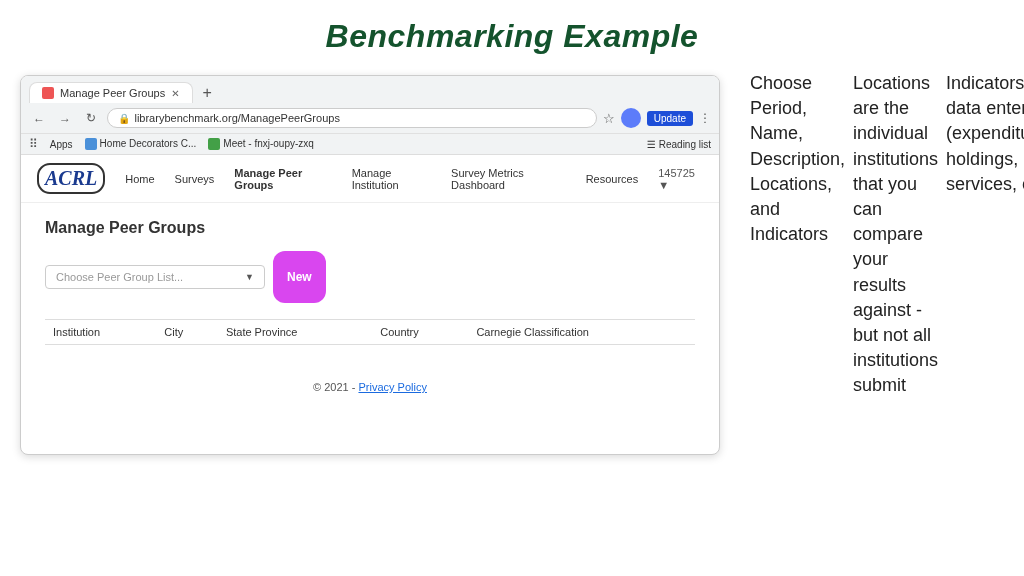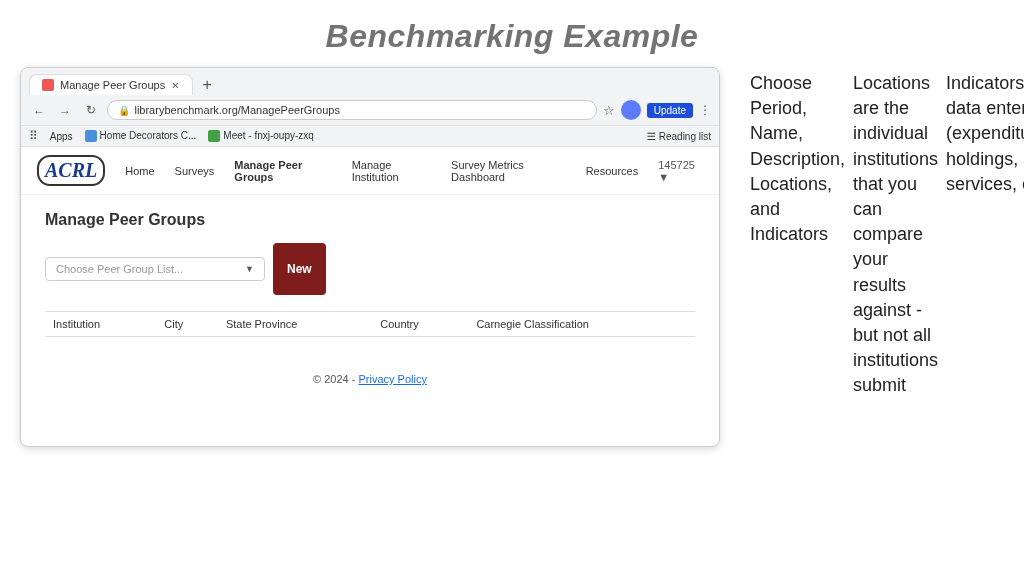--- a/index.html
+++ b/index.html
@@ -9,21 +9,21 @@
       background: #ffffff;
       font-family: Arial, sans-serif;
       overflow: hidden;
     }
 
     .slide-title {
       text-align: center;
       padding: 18px 0 12px 0;
       font-size: 32px;
       font-weight: 900;
-      color: #737373;
+      color: #14532d;
       font-style: italic;
       letter-spacing: 0.5px;
     }
 
     .content-area {
       display: flex;
       flex-direction: row;
       padding: 0 20px;
       gap: 20px;
       height: calc(576px - 80px);
@@ -31,21 +31,21 @@
 
     
     .browser-screenshot {
       flex: 0 0 700px;
       border: 1px solid #ccc;
       border-radius: 8px;
       overflow: hidden;
       box-shadow: 0 2px 8px rgba(0,0,0,0.15);
       background: #fff;
       height: 380px;
-      margin-top: 0;
+      margin-top: 8px;
     }
 
     
     .browser-chrome {
       background: #f1f3f4;
       border-bottom: 1px solid #ddd;
     }
 
     .browser-tab-bar {
       display: flex;
@@ -290,24 +290,24 @@
       justify-content: space-between;
       gap: 8px;
     }
 
     .select-arrow {
       font-size: 9px;
       color: #555;
     }
 
     .new-btn {
-      background: #7f1d1d;
+      background: #d946ef;
       color: white;
       border: none;
-      border-radius: 4px;
+      border-radius: 12px;
       padding: 19px 14px;
       font-size: 12px;
       cursor: pointer;
       font-weight: bold;
     }
 
     .data-table {
       width: 100%;
       border-collapse: collapse;
     }
@@ -436,21 +436,21 @@
               <th>Country</th>
               <th>Carnegie Classification</th>
             </tr>
           </thead>
           <tbody>
           </tbody>
         </table>
       </div>
 
       <div class="site-footer">
-        <span>© 2024 -</span>
+        <span>© 2021 -</span>
         <a href="#">Privacy Policy</a>
       </div>
     </div>
   </div>
 
   <div class="right-text">
     <div class="annotation-block">
       <span>Choose Period, Name, Description, Locations, and Indicators</span>
     </div>
     <div class="annotation-block">

